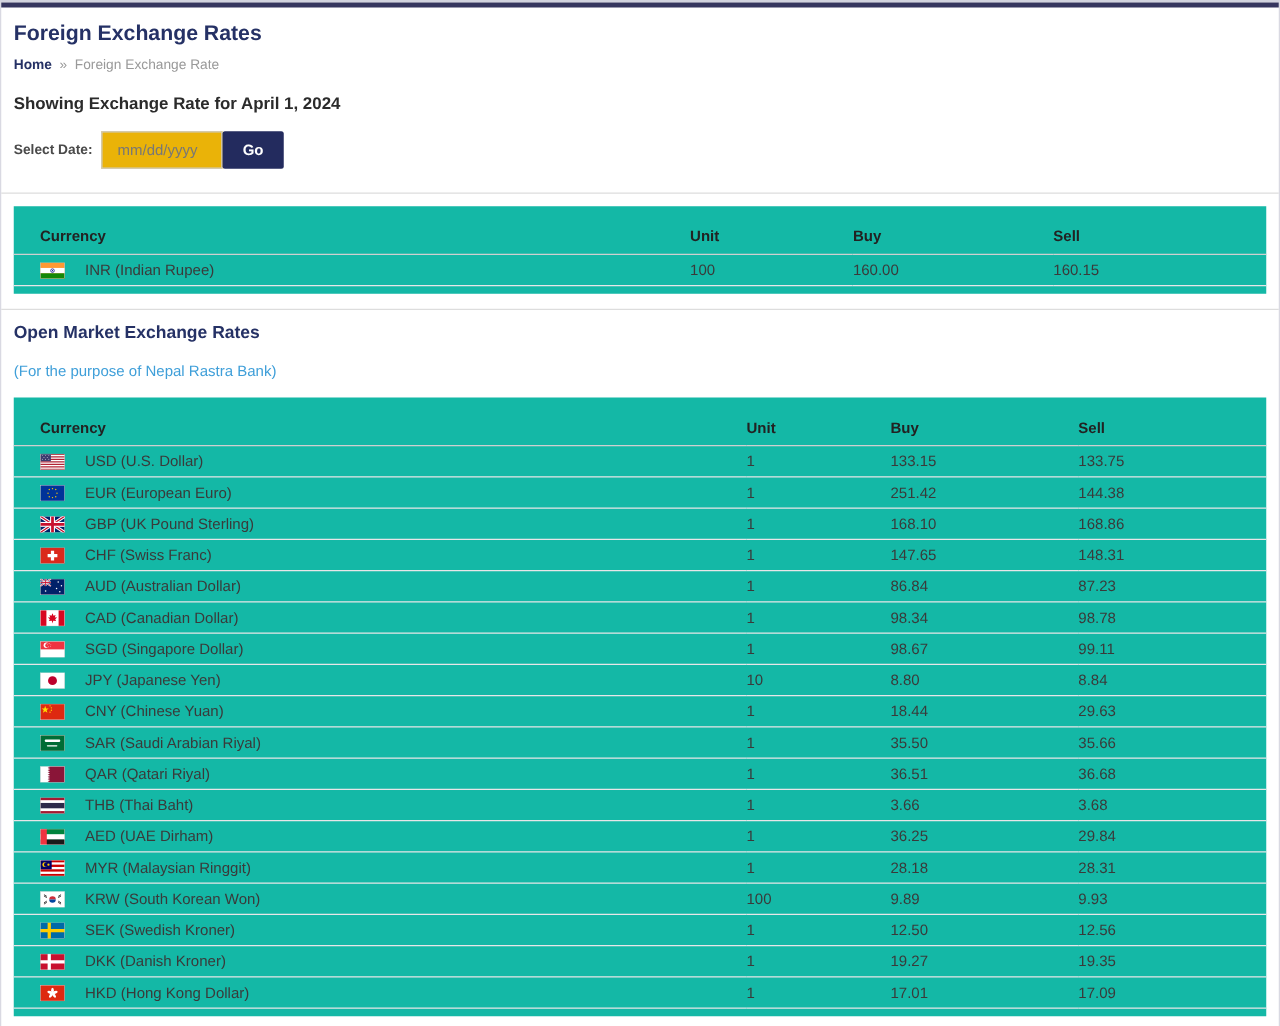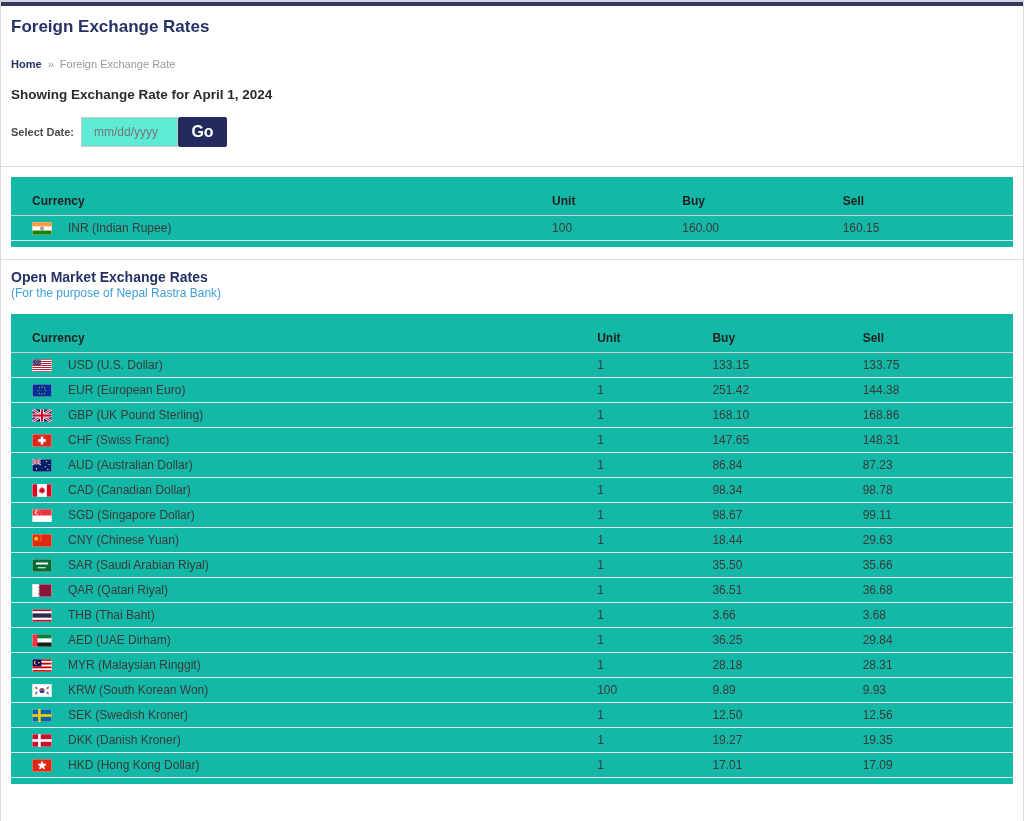--- a/index.html
+++ b/index.html
@@ -14,40 +14,40 @@
     border-left:1px solid #d9d9e2;
     border-right:1px solid #d9d9e2;
     border-top:2px solid #d2d3de;
   }
   .navy-bar { height:4px; background:#36365f; }
   .content { padding:0 10px; }
   .page-title {
     margin-top:11px;
     font-size:17px; font-weight:bold; color:#253165;
   }
-  .breadcrumb { margin-top:21px; font-size:11px; color:#999; }
+  .breadcrumb { margin-top:9px; font-size:11px; color:#999; }
   .breadcrumb .home { color:#253165; font-weight:bold; cursor:pointer; }
   .breadcrumb .sep { color:#999; margin:0 3px; }
   .showing { margin-top:17px; font-size:13.5px; font-weight:bold; color:#2b2b2b; }
   .date-row { margin-top:15px; display:flex; align-items:center; height:30px; }
   .date-label { font-size:11px; font-weight:bold; color:#4a4a4a; width:70px; }
   .date-input {
-    width:97px; height:30px; border:1px solid #ccc; background:#5eead4;
+    width:97px; height:30px; border:1px solid #ccc; background:#eab308;
     font-size:12px; color:#555; padding:0 0 0 12px; outline:none;
     font-family:"Liberation Sans", sans-serif;
   }
   .date-input::placeholder { color:#777; }
   .go-btn {
     width:49px; height:30px; border:none; background:#232b5e; color:#fff;
-    font-size:16px; font-weight:bold; cursor:pointer; border-radius:2px;
+    font-size:12px; font-weight:bold; cursor:pointer; border-radius:2px;
     font-family:"Liberation Sans", sans-serif;
   }
   .divider { border:none; border-top:1px solid #ddd; margin:19px -10px 0; }
   .section-title { margin-top:9px; font-size:14px; font-weight:bold; color:#253165; }
-  .section-sub { margin-top:1px; font-size:12px; color:#3f9fd9; }
+  .section-sub { margin-top:17px; font-size:12px; color:#3f9fd9; }
   .panel { background:#14b8a6; margin-top:10px; padding:10px 0 6px; }
   table { width:100%; border-collapse:collapse; font-size:12px; }
   thead th {
     text-align:left; font-weight:bold; color:#222;
     padding:7px 0 7px; border-bottom:1px solid #cfcfcf;
   }
   thead th.col-currency { padding-left:21px; }
   tbody td { padding:5px 0; border-bottom:1px solid #e6e6e8; color:#3a3a3a; }
   tbody tr:last-child td { border-bottom:1px solid #e6e6e8; }
   td.cur-cell { padding-left:21px; }
@@ -320,20 +320,37 @@
               </td>
               <td>1</td>
               <td>98.67</td>
               <td>99.11</td>
             </tr>
             <tr>
               <td class="cur-cell">
                 <span class="cur-wrap">
                   <span class="flag">
                     <svg viewBox="0 0 30 20" xmlns="http://www.w3.org/2000/svg">
+                      <rect width="30" height="20" fill="#fff"></rect>
+                      <circle cx="15" cy="10" r="5.5" fill="#BC002D"></circle>
+                      <rect x="0.3" y="0.3" width="29.4" height="19.4" fill="none" stroke="#cfcfcf" stroke-width="0.6"></rect>
+                    </svg>
+                  </span>
+                  <span>JPY (Japanese Yen)</span>
+                </span>
+              </td>
+              <td>10</td>
+              <td>8.80</td>
+              <td>8.84</td>
+            </tr>
+            <tr>
+              <td class="cur-cell">
+                <span class="cur-wrap">
+                  <span class="flag">
+                    <svg viewBox="0 0 30 20" xmlns="http://www.w3.org/2000/svg">
                       <rect width="30" height="20" fill="#DE2910"></rect>
                       <path d="M6 2.5 L7.1 5.7 L10.4 5.8 L7.8 7.8 L8.7 11 L6 9.1 L3.3 11 L4.2 7.8 L1.6 5.8 L4.9 5.7 Z" fill="#FFDE00"></path>
                       <g fill="#FFDE00">
                         <circle cx="12" cy="2.6" r=".8"></circle>
                         <circle cx="13.6" cy="5" r=".8"></circle>
                         <circle cx="13.6" cy="8" r=".8"></circle>
                         <circle cx="12" cy="10.4" r=".8"></circle>
                       </g>
                       <rect x="0.3" y="0.3" width="29.4" height="19.4" fill="none" stroke="#cfcfcf" stroke-width="0.6"></rect>
                     </svg>

